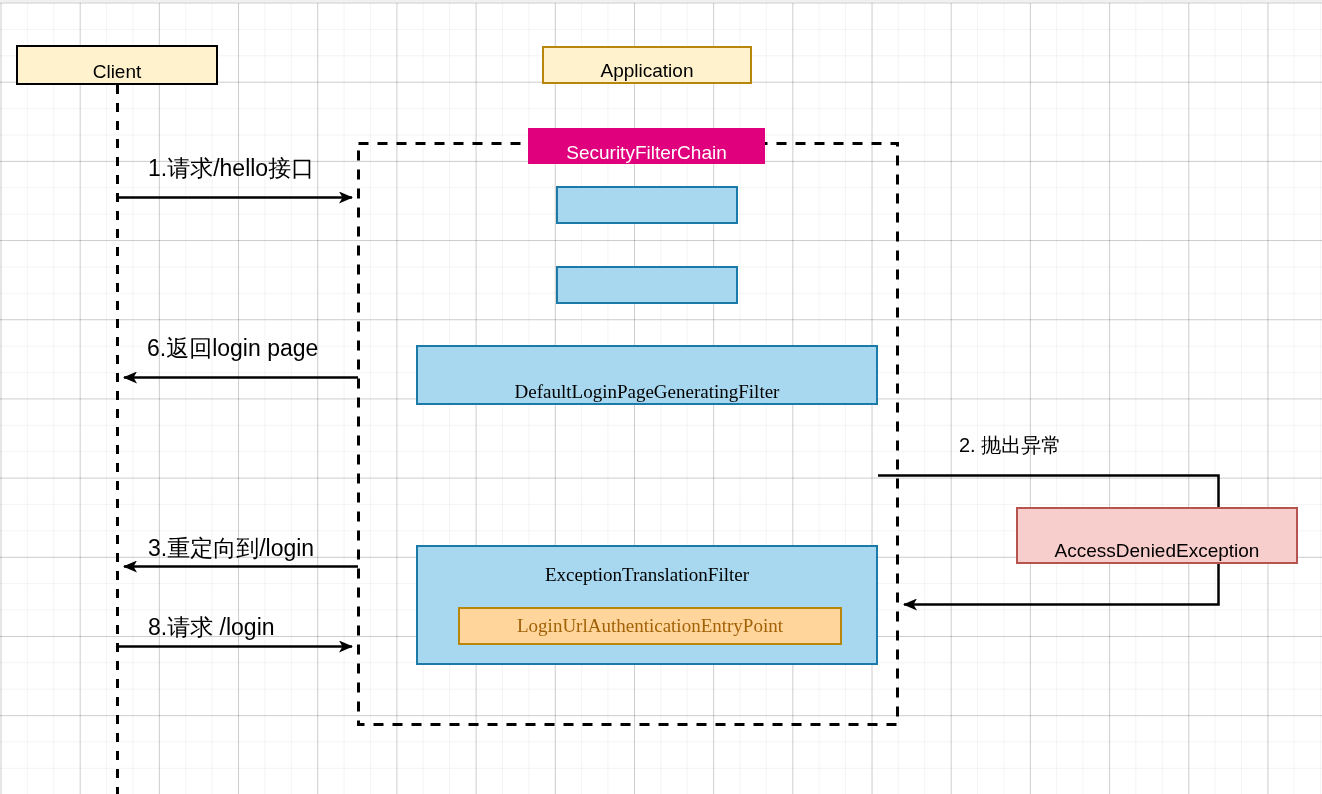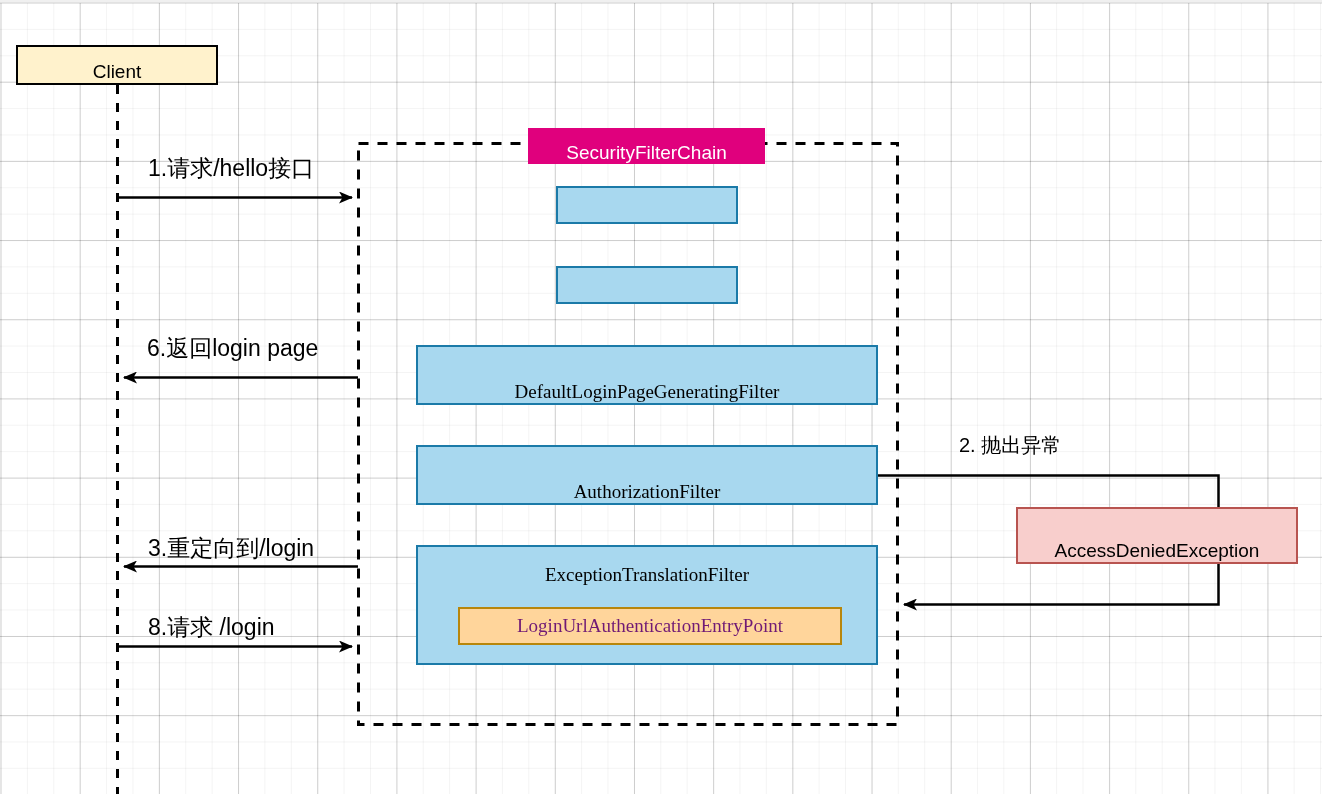--- a/index.html
+++ b/index.html
@@ -73,21 +73,21 @@
     display: block; padding-top: 17px;
   }
   .n-etf .etf-title {
     font-size: 19px; color: #000; text-align: center;
   }
   .n-lueP {
     position: absolute; left: 40px; top: 60px;
     width: 384px; height: 38px;
     background: #ffd59b; border: 2px solid #b8860b;
     display: flex; align-items: center; justify-content: center;
-    font-size: 19px; color: #701a75;
+    font-size: 19px; color: #a16207;
   }
   .n-ade {
     left: 1016px; top: 507px; width: 282px; height: 57px;
     background: #f8cecc; border: 2px solid #b85450;
     font-size: 19px; color: #000;
   }
   .lbl {
     position: absolute;
     font-size: 23px;
     color: #000000;
@@ -128,40 +128,40 @@
 
     <line x1="117" y1="646.5" x2="352" y2="646.5" stroke="#000000" stroke-width="2.5" marker-end="url(#arrowR)"></line>
 
     <path d="M 878 475.5 L 1218.5 475.5 L 1218.5 604.5 L 904 604.5" fill="none" stroke="#000000" stroke-width="2.5" marker-end="url(#arrowL)"></path>
   </svg>
 
   <div class="node n-client">
     <span>Client</span>
   </div>
 
+  <div class="node n-application">
+    <span>Application</span>
+  </div>
 
   <div class="node n-sfc">
     <span>SecurityFilterChain</span>
   </div>
 
   <div class="node n-blue n-blank1">
     <span></span>
   </div>
 
   <div class="node n-blue n-blank2">
     <span></span>
   </div>
 
   <div class="node n-blue n-dlpgf">
     <span>DefaultLoginPageGeneratingFilter</span>
   </div>
 
-  <div class="node n-blue n-af">
-    <span>AuthorizationFilter</span>
-  </div>
 
   <div class="node n-blue n-etf">
     <div class="etf-title">ExceptionTranslationFilter</div>
     <div class="n-lueP">
       <span>LoginUrlAuthenticationEntryPoint</span>
     </div>
   </div>
 
   <div class="node n-ade">
     <span>AccessDeniedException</span>

